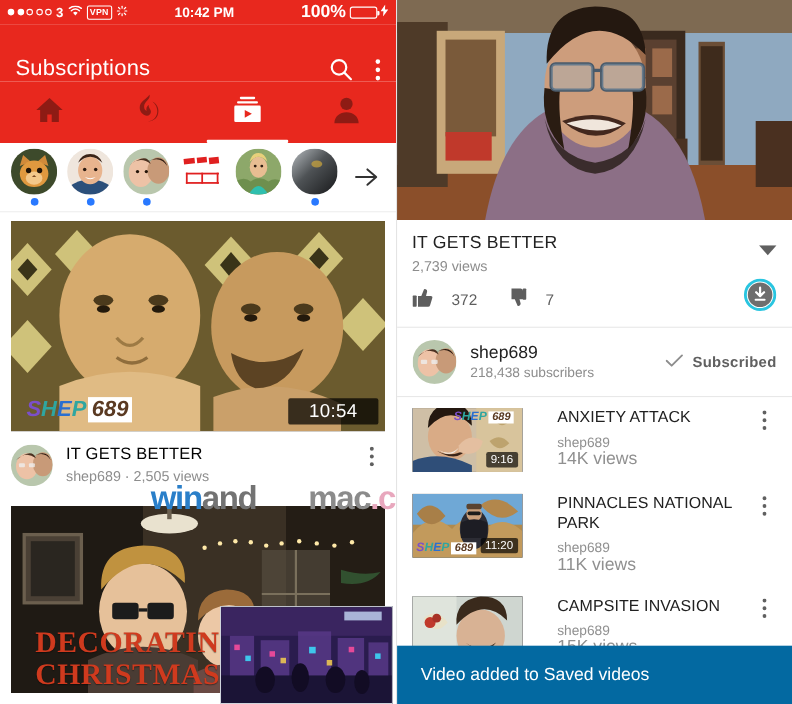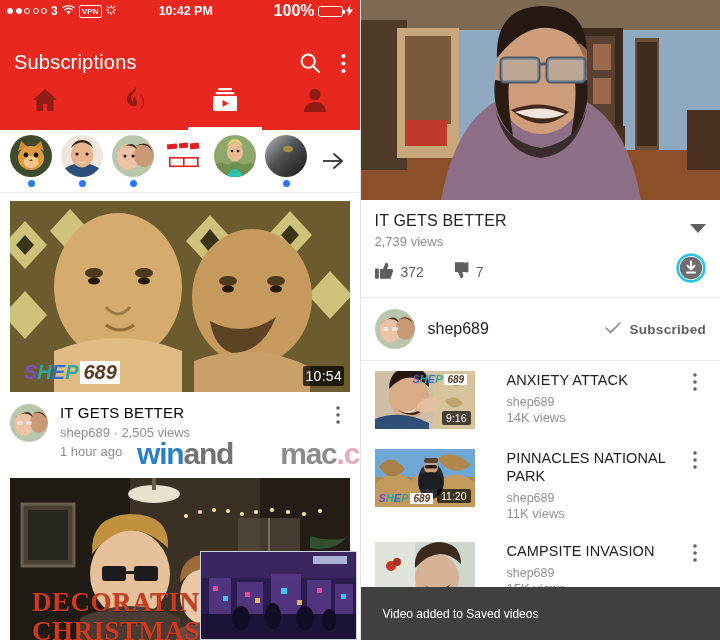--- a/index.html
+++ b/index.html
@@ -43,63 +43,63 @@
   .av{width:42px;height:42px;border-radius:50%;overflow:hidden;position:relative;}
   .newdot{width:7px;height:7px;border-radius:50%;background:#2979ff;margin-top:3px;}
   .newdot.hide{visibility:hidden;}
   .chev{width:42px;display:flex;align-items:center;justify-content:center;cursor:pointer;}
 
   .feed{background:#fff;}
   .card{padding:0;}
   .thumbwrap{position:relative;margin:8px 10px 0 10px;}
   .thumb{width:340px;height:191px;position:relative;overflow:hidden;background:#2a1f14;}
   .dur{position:absolute;right:6px;bottom:6px;background:rgba(0,0,0,.72);color:#fff;
-       font-size:14px;padding:2px 2px;border-radius:2px;letter-spacing:.3px;}
+       font-size:17px;padding:2px 19px;border-radius:2px;letter-spacing:.3px;}
   .meta{display:flex;padding:12px 10px 10px 10px;}
   .meta-av{width:38px;height:38px;border-radius:50%;overflow:hidden;flex:0 0 38px;}
   .meta-txt{margin-left:12px;flex:1;}
   .v-title{font-size:15px;color:#030303;line-height:18px;letter-spacing:.2px;}
   .v-sub{font-size:13px;color:#8d8d8d;line-height:17px;margin-top:2px;}
   .kebab{width:24px;display:flex;align-items:flex-start;justify-content:center;padding-top:2px;cursor:pointer;}
 
   .watermark{position:absolute;left:137px;top:437px;font-size:30px;font-weight:bold;
              letter-spacing:-1.2px;z-index:40;pointer-events:none;white-space:nowrap;}
   .wm-win{color:#2a7fc9;}.wm-and{color:#737373;}.wm-mac{color:#8b8b8b;margin-left:47px;}.wm-com{color:#e8a7bd;}
 
   
   .right{width:360px;height:640px;position:relative;background:#fff;overflow:hidden;border-left:1px solid #e4e4e4;}
   .player{width:360px;height:200px;position:relative;overflow:hidden;background:#7a8fa6;}
   .vinfo{padding:12px 14px 0 14px;position:relative;}
   .vinfo-title{font-size:16px;color:#212121;letter-spacing:.2px;}
   .vinfo-views{font-size:13px;color:#8d8d8d;margin-top:4px;}
   .caret{position:absolute;right:14px;top:20px;cursor:pointer;}
   .actions{display:flex;align-items:center;padding:12px 14px 14px 14px;position:relative;}
-  .act{display:flex;align-items:center;gap:7px;margin-right:26px;color:#5e5e5e;font-size:14px;}
+  .act{display:flex;align-items:center;gap:17px;margin-right:26px;color:#5e5e5e;font-size:14px;}
   .savebtn{position:absolute;right:14px;top:4px;width:30px;height:30px;cursor:pointer;}
   .divider{height:1px;background:#e8e8e8;margin:0;}
 
   .channel{display:flex;align-items:center;padding:11px 14px;}
   .ch-av{width:40px;height:40px;border-radius:50%;overflow:hidden;flex:0 0 40px;}
   .ch-txt{margin-left:13px;flex:1;}
   .ch-name{font-size:16px;color:#212121;}
   .ch-subs{font-size:12.5px;color:#8d8d8d;margin-top:2px;}
   .subbed{display:flex;align-items:center;gap:8px;color:#606060;font-size:13.5px;
           font-weight:bold;letter-spacing:.3px;cursor:pointer;}
 
   .sugg{display:flex;padding:10px 14px;align-items:flex-start;}
   .s-thumb{width:100px;height:58px;position:relative;overflow:hidden;flex:0 0 100px;background:#333;}
   .s-dur{position:absolute;right:4px;bottom:4px;background:rgba(0,0,0,.68);color:#fff;font-size:10.5px;padding:1px 4px;border-radius:2px;}
   .s-txt{margin-left:32px;flex:1;}
   .s-title{font-size:14.5px;color:#212121;line-height:18px;letter-spacing:.1px;}
   .s-ch{font-size:12.5px;color:#909090;margin-top:5px;line-height:16px;}
-  .s-views{font-size:13px;color:#909090;line-height:16px;}
+  .s-views{font-size:16px;color:#909090;line-height:16px;}
   .s-kebab{width:22px;display:flex;justify-content:center;padding-top:2px;cursor:pointer;}
 
-  .toast{position:absolute;left:0;bottom:0;width:360px;height:53px;background:#404040;
-         display:flex;align-items:center;padding:0 22px;box-sizing:border-box;color:#fff;font-size:12px;}
+  .toast{position:absolute;left:0;bottom:0;width:360px;height:53px;background:#0369a1;
+         display:flex;align-items:center;padding:0 22px;box-sizing:border-box;color:#fff;font-size:16px;}
 
   
   .pip{position:absolute;left:200px;top:551px;width:157px;height:89px;overflow:hidden;
        border:1px solid #cfd4dc;box-sizing:border-box;z-index:30;background:#1a1030;}
 
   
   .ph{position:absolute;inset:0;}
   .shep{position:absolute;display:flex;align-items:center;font-weight:bold;font-style:italic;}
   .shep .s1{color:#7b4fc9;}.shep .s2{color:#2fa6a0;}.shep .s3{color:#2b6fd0;}
   .shep .box{background:#fff;color:#5a3a22;padding:0 3px;margin-left:2px;font-style:italic;}
@@ -382,21 +382,20 @@
                 <ellipse cx="32" cy="20" rx="10" ry="12" fill="#c89a78"></ellipse>
                 <path d="M22 12 q12 -6 18 4 q-4 -12 -18 -4Z" fill="#2b1a10"></path>
                 <path d="M5 16 q10 -10 20 -2 q-4 -11 -20 2Z" fill="#4a3020"></path>
                 <rect x="8" y="19" width="6" height="4" rx="1" fill="#eee" opacity=".8"></rect>
                 <rect x="18" y="19" width="6" height="4" rx="1" fill="#eee" opacity=".8"></rect>
               </svg>
           </div>
           <div class="meta-txt">
             <div class="v-title">IT GETS BETTER</div>
             <div class="v-sub">shep689 · 2,505 views</div>
-            <div class="v-sub">1 hour ago</div>
           </div>
           <div class="kebab">
             <svg width="4" height="18" viewBox="0 0 4 18">
                 <circle cx="2" cy="2" r="1.8" fill="#606060"></circle>
                 <circle cx="2" cy="9" r="1.8" fill="#606060"></circle>
                 <circle cx="2" cy="16" r="1.8" fill="#606060"></circle>
               </svg>
           </div>
         </div>
       </div>
@@ -583,20 +582,21 @@
             <ellipse cx="16" cy="22" rx="11" ry="13" fill="#edc2a6"></ellipse>
             <ellipse cx="32" cy="20" rx="10" ry="12" fill="#c89a78"></ellipse>
             <path d="M22 12 q12 -6 18 4 q-4 -12 -18 -4Z" fill="#2b1a10"></path>
             <path d="M5 16 q10 -10 20 -2 q-4 -11 -20 2Z" fill="#4a3020"></path>
             <rect x="8" y="19" width="6" height="4" rx="1" fill="#eee" opacity=".8"></rect>
             <rect x="18" y="19" width="6" height="4" rx="1" fill="#eee" opacity=".8"></rect>
           </svg>
       </div>
       <div class="ch-txt">
         <div class="ch-name">shep689</div>
+        <div class="ch-subs">218,438 subscribers</div>
       </div>
       <div class="subbed">
         <span>
           <svg width="16" height="12" viewBox="0 0 16 12">
               <polyline points="1,6 5.6,10.4 15,1" fill="none" stroke="#8d8d8d" stroke-width="1.7" stroke-linecap="round" stroke-linejoin="round"></polyline>
             </svg>
         </span>
         <span>Subscribed</span>
       </div>
     </div>

